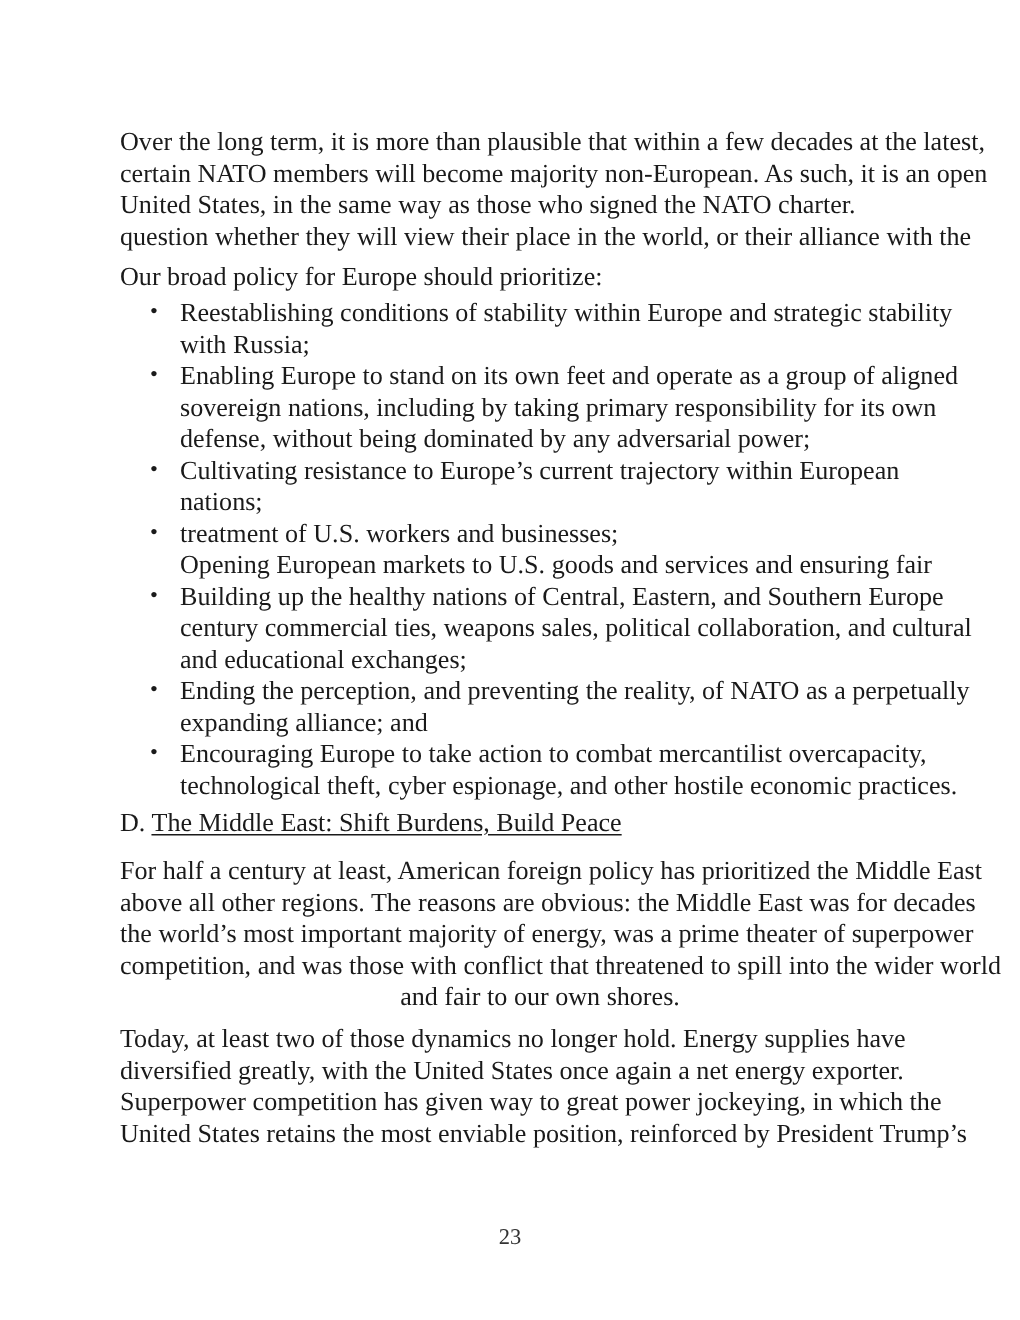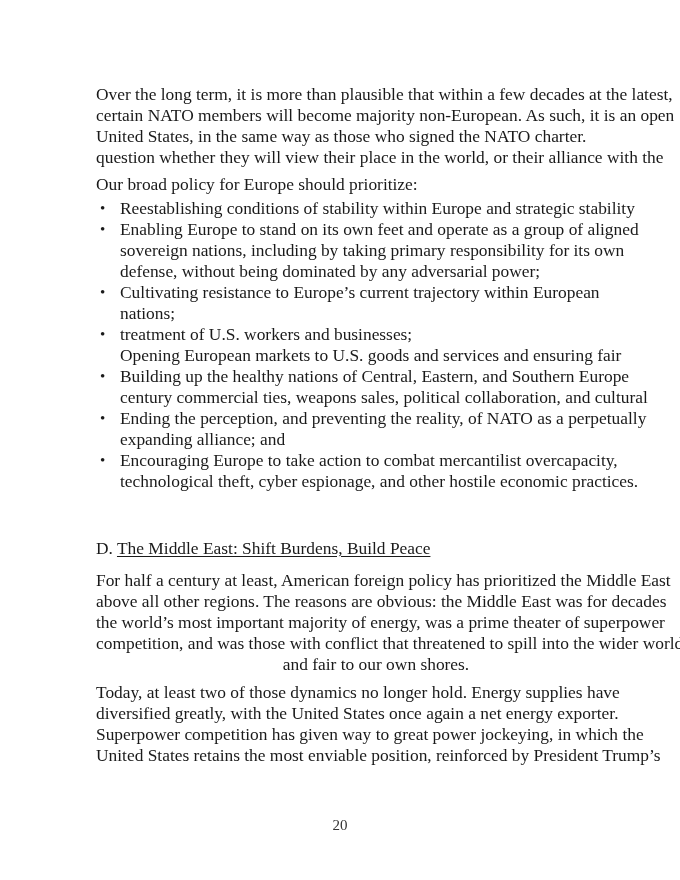--- a/index.html
+++ b/index.html
@@ -2,21 +2,21 @@
 <html><head>
 <meta charset="utf-8">
 <style>
   html, body { margin: 0; padding: 0; background: #ffffff; }
   body { width: 680px; height: 880px; position: relative; overflow: hidden; }
   .page {
     position: absolute; left: 0; top: 0; width: 680px; height: 880px;
     font-family: "Liberation Serif", "DejaVu Serif", serif;
     font-size: 17.4px; color: #1a1a1a; line-height: 21px;
   }
-  .block { position: absolute; left: 80px; width: 560px; margin-left: 16px; }
+  .block { position: absolute; left: 80px; width: 560px; }
   .line { display: block; white-space: nowrap; }
   .bullet-list { position: absolute; left: 80px; width: 560px; top: 198px; margin: 0; padding: 0; list-style: none; }
   .bullet-item { position: relative; padding-left: 40px; margin: 0; }
   .bullet-dot { position: absolute; left: 20px; top: 0; font-size: 15px; }
   .heading-underline { text-decoration: underline; text-underline-offset: 2px; }
   .page-number { position: absolute; left: 0; width: 680px; top: 815px; text-align: center; font-size: 15px; color: #333; }
 </style>
 </head>
 <body>
 
@@ -30,20 +30,21 @@
   </div>
 
   <div class="block" style="top:174px;">
     <span class="line">Our broad policy for Europe should prioritize:</span>
   </div>
 
   <ul class="bullet-list">
     <li class="bullet-item">
       <span class="bullet-dot">•</span>
       <span class="line">Reestablishing conditions of stability within Europe and strategic stability</span>
+      <span class="line">with Russia;</span>
     </li>
     <li class="bullet-item">
       <span class="bullet-dot">•</span>
       <span class="line">Enabling Europe to stand on its own feet and operate as a group of aligned</span>
       <span class="line">sovereign nations, including by taking primary responsibility for its own</span>
       <span class="line">defense, without being dominated by any adversarial power;</span>
     </li>
     <li class="bullet-item">
       <span class="bullet-dot">•</span>
       <span class="line">Cultivating resistance to Europe’s current trajectory within European</span>
@@ -51,20 +52,21 @@
     </li>
     <li class="bullet-item">
       <span class="bullet-dot">•</span>
       <span class="line">treatment of U.S. workers and businesses;</span>
       <span class="line">Opening European markets to U.S. goods and services and ensuring fair</span>
     </li>
     <li class="bullet-item">
       <span class="bullet-dot">•</span>
       <span class="line">Building up the healthy nations of Central, Eastern, and Southern Europe</span>
       <span class="line">century commercial ties, weapons sales, political collaboration, and cultural</span>
+      <span class="line">and educational exchanges;</span>
     </li>
     <li class="bullet-item">
       <span class="bullet-dot">•</span>
       <span class="line">Ending the perception, and preventing the reality, of NATO as a perpetually</span>
       <span class="line">expanding alliance; and</span>
     </li>
     <li class="bullet-item">
       <span class="bullet-dot">•</span>
       <span class="line">Encouraging Europe to take action to combat mercantilist overcapacity,</span>
       <span class="line">technological theft, cyber espionage, and other hostile economic practices.</span>
@@ -86,14 +88,14 @@
     <span class="line">and fair to our own shores.</span>
   </div>
 
   <div class="block" style="top:682px;">
     <span class="line">Today, at least two of those dynamics no longer hold. Energy supplies have</span>
     <span class="line">diversified greatly, with the United States once again a net energy exporter.</span>
     <span class="line">Superpower competition has given way to great power jockeying, in which the</span>
     <span class="line">United States retains the most enviable position, reinforced by President Trump’s</span>
   </div>
 
-  <div class="page-number">20</div>
+  <div class="page-number">23</div>
 </div>
 
 </body></html>

